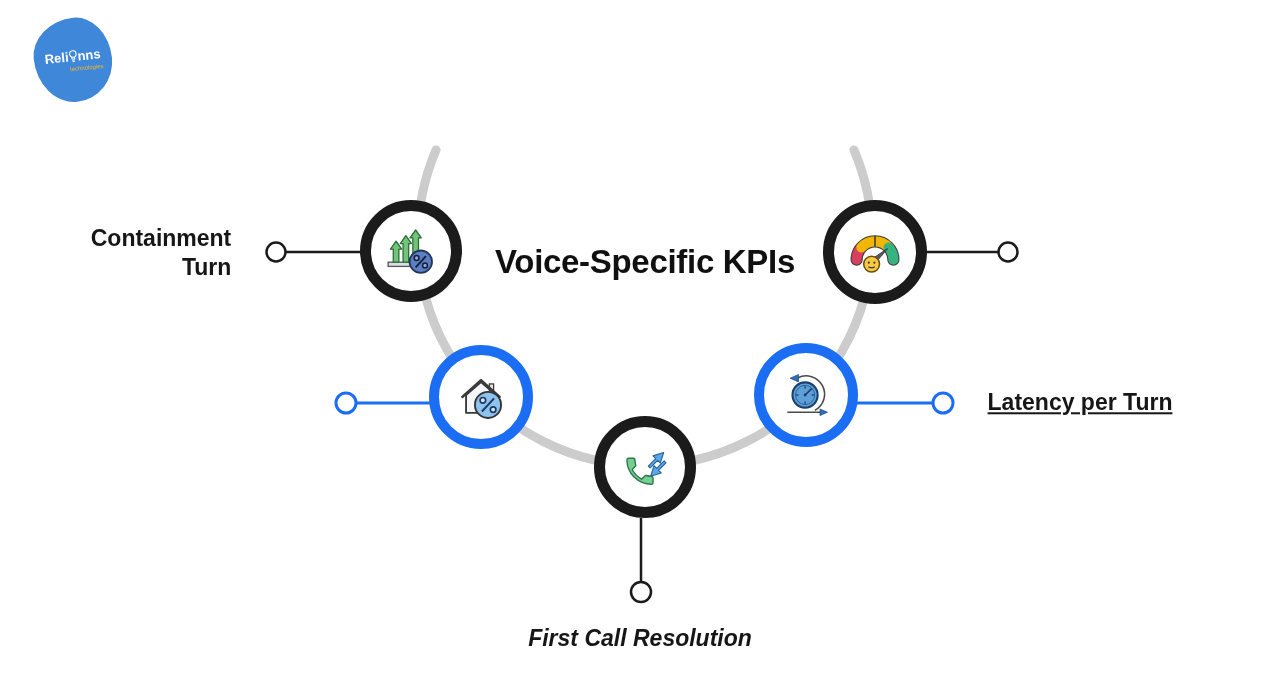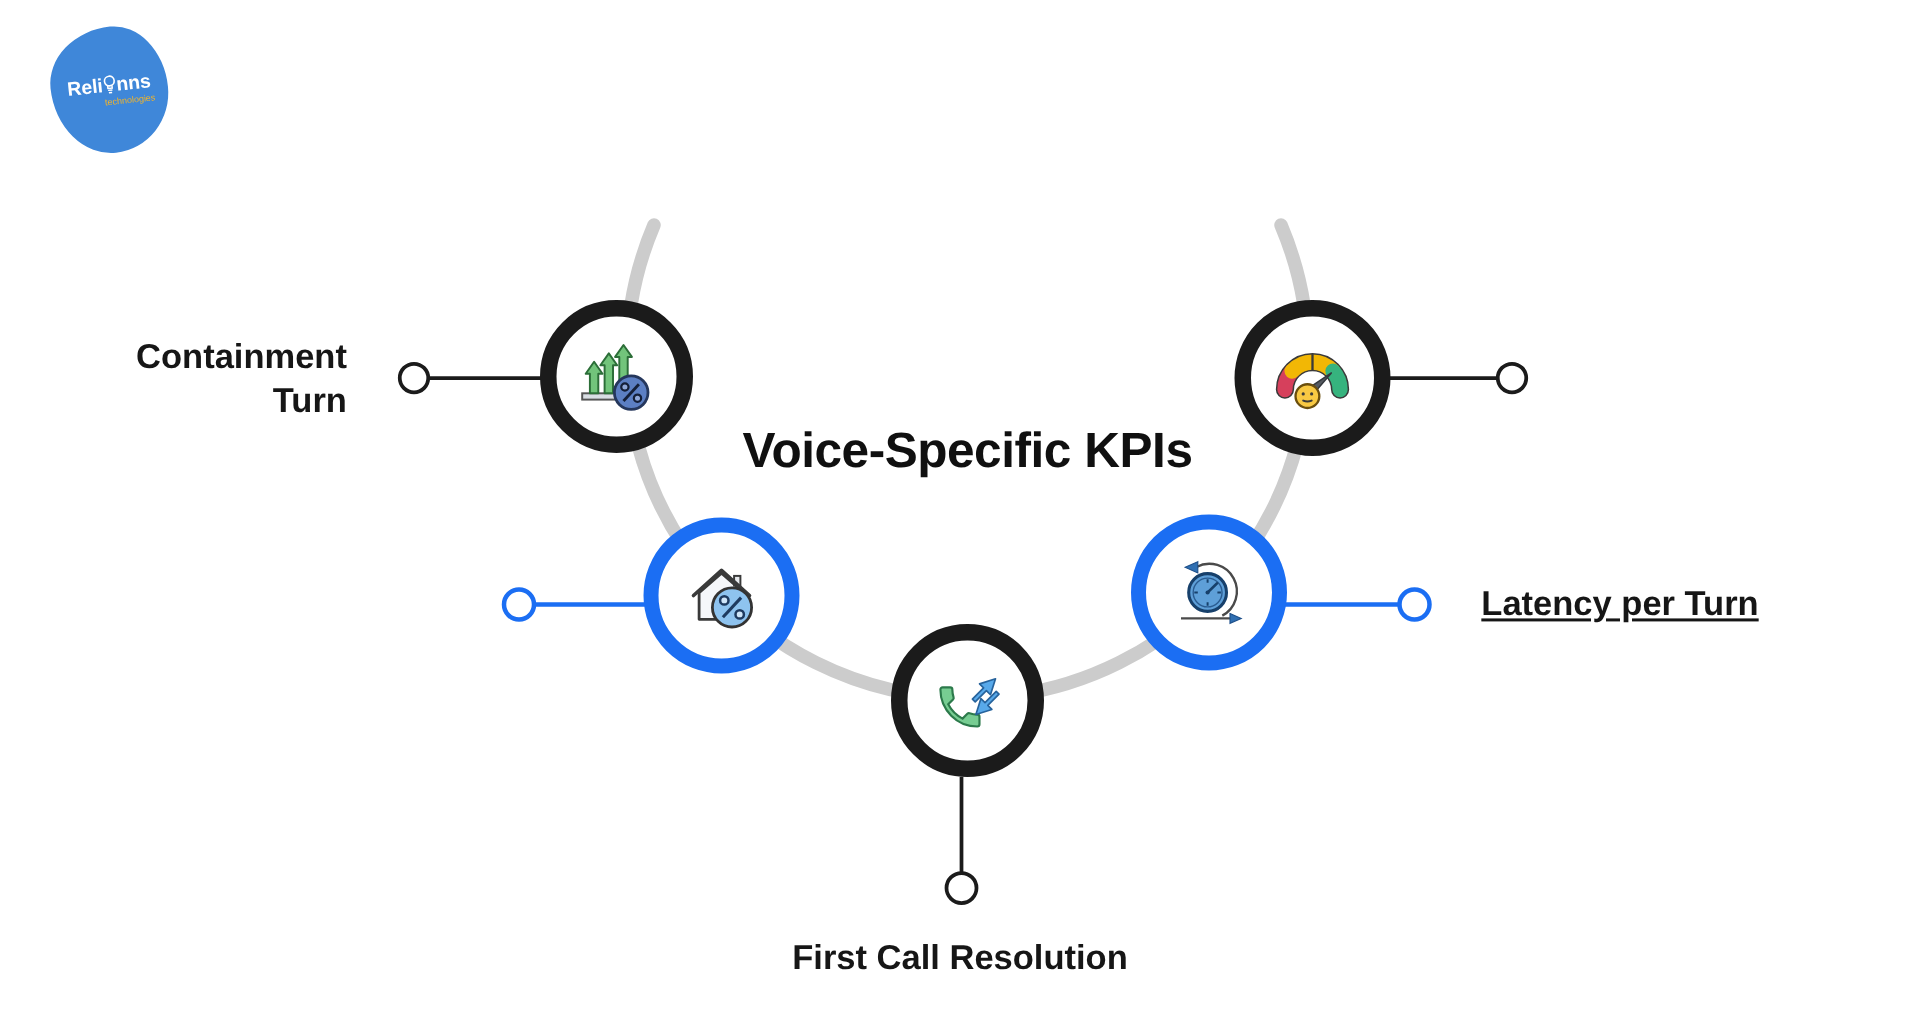--- a/index.html
+++ b/index.html
@@ -16,21 +16,21 @@
   .node-black{border:11px solid #1b1b1b;}
   .node-blue{border:10px solid #1b6ef3;}
   .label{
     position:absolute;transform:translate(-50%,-50%);
     font-weight:bold;font-size:23px;color:#161616;text-align:center;
     line-height:1.28;white-space:nowrap;z-index:2;
   }
   .title{
     position:absolute;left:645px;top:262px;transform:translate(-50%,-50%);
     font-size:33px;font-weight:bold;letter-spacing:-0.3px;color:#101010;
-    white-space:nowrap;z-index:2;margin-top:38px;
+    white-space:nowrap;z-index:2;
   }
   .logo{
     position:absolute;left:34px;top:18px;width:78px;height:84px;
     background:#3f87d9;
     border-radius:56% 44% 50% 50% / 44% 52% 48% 56%;
     transform:rotate(-6deg);
     display:flex;flex-direction:column;align-items:center;justify-content:center;
     color:#fff;z-index:2;
   }
   .logo-brand{display:flex;align-items:center;font-weight:bold;font-size:13px;line-height:1;}
@@ -143,18 +143,18 @@
       <path d="M23.6 45.6 Q26.5 46.8 29.4 45.6" fill="none" stroke="#3a3a3a" stroke-width="1.4" stroke-linecap="round"></path>
     </svg>
   </div>
 
   <div class="label" style="left:161px;top:253px;text-align:right;">
     <div>Containment</div>
     <div>Turn</div>
   </div>
 
 
-  <div class="label" style="left:640px;top:639px;">First Call Resolution</div>
+  <div class="label" style="left:640px;top:639px;font-style:italic;">First Call Resolution</div>
 
   <div class="label" style="left:1080px;top:403px;text-decoration:underline;">Latency per Turn</div>
 
 
 </div>
 
 </body></html>

